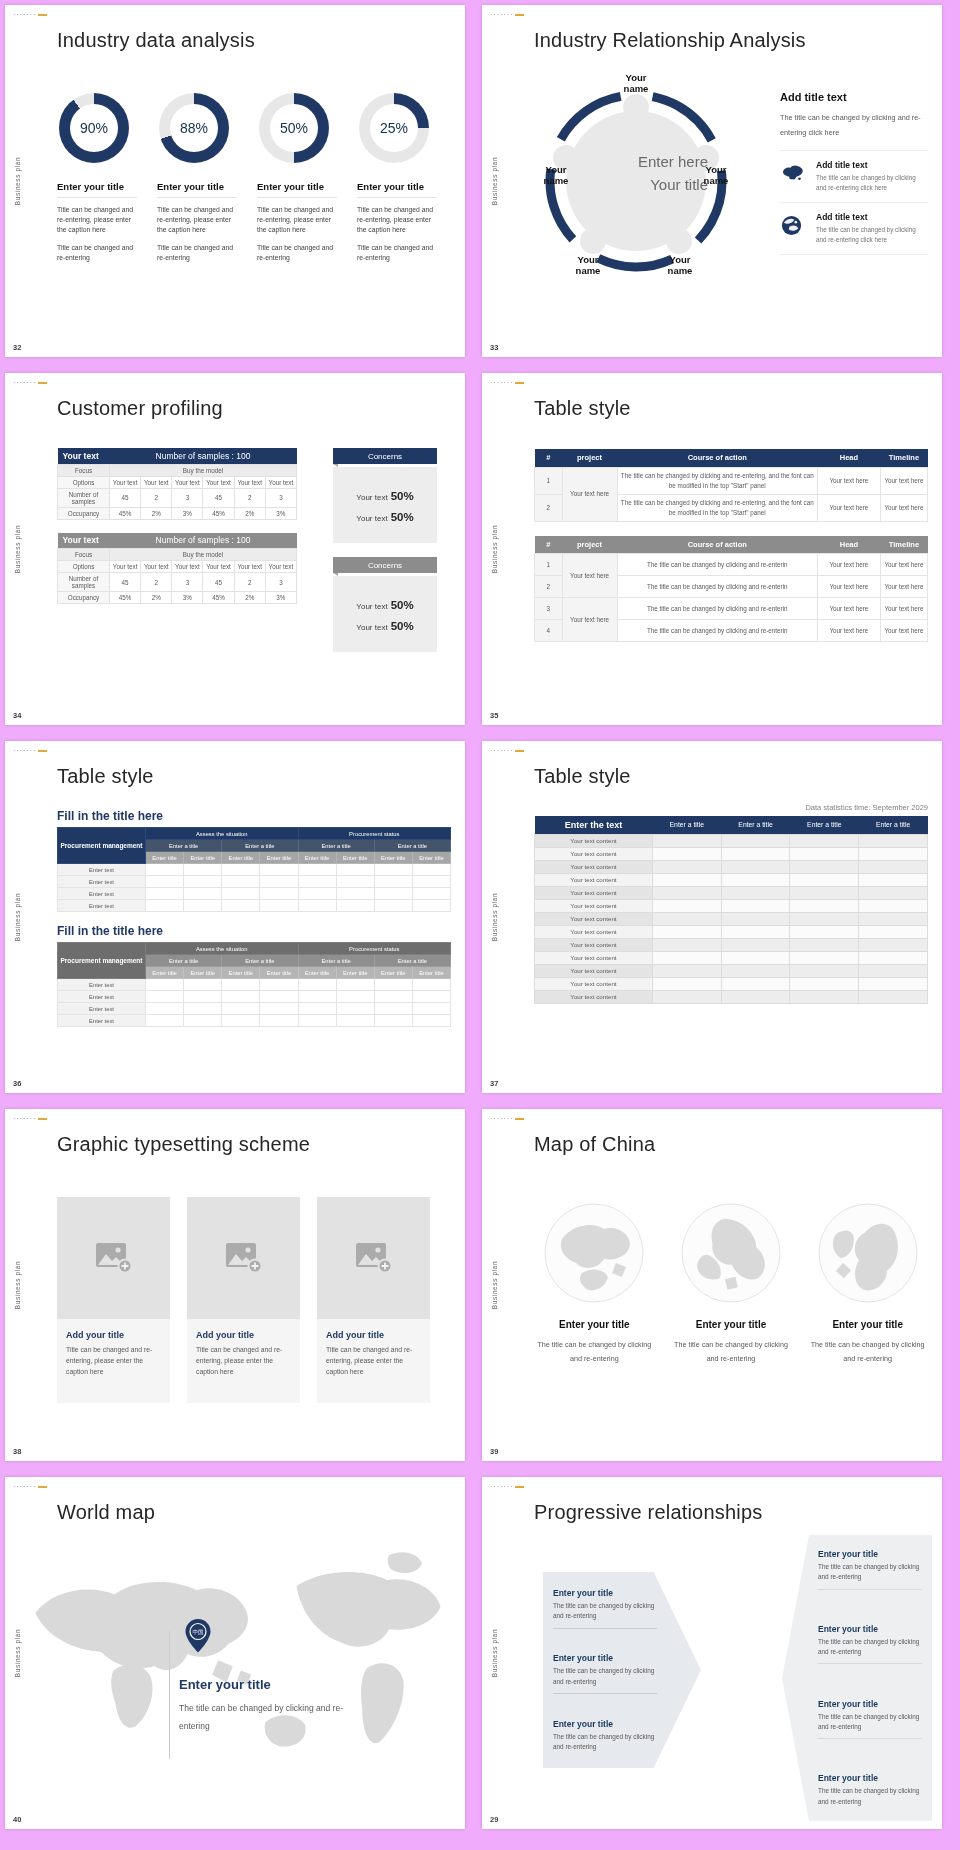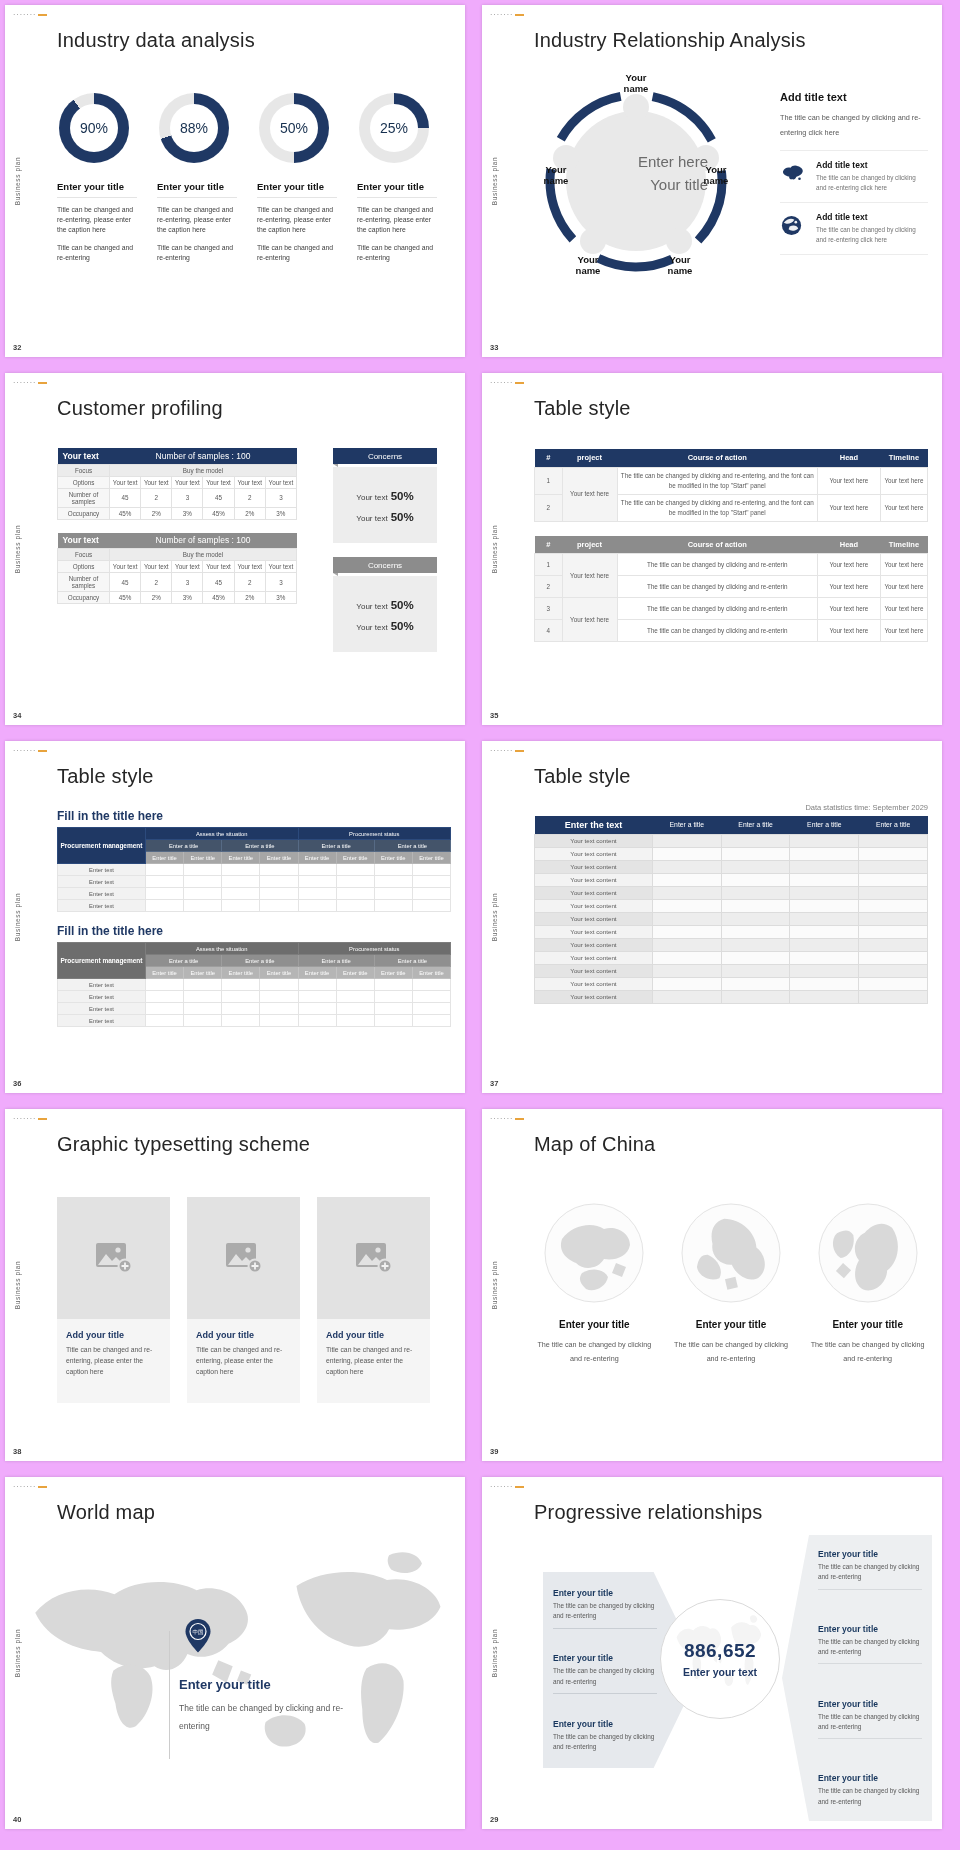--- a/index.html
+++ b/index.html
@@ -948,36 +948,20 @@
             </div>
             <div class="pr-item">
               <div class="pr-item-t">Enter your title</div>
               <div class="pr-item-x">The title can be changed by clicking and re-entering</div>
             </div>
             <div class="pr-item">
               <div class="pr-item-t">Enter your title</div>
               <div class="pr-item-x">The title can be changed by clicking and re-entering</div>
             </div>
           </div>
-        <div class="pr-circle">
-          <div class="pr-map" id="prmap"><svg viewBox="0 0 420 240" preserveAspectRatio="none">
-            <g fill="#d9d9d9">
-              <path d="M8,62 C25,40 60,34 85,44 C105,30 140,28 165,40 C185,34 205,44 212,58 C220,72 210,86 196,92 C186,104 170,108 156,102 C150,116 136,122 124,114 C104,120 84,112 72,100 C48,98 20,88 8,62 Z"></path>
-              <path d="M84,118 C98,108 114,112 120,124 C126,140 118,162 106,172 C96,178 88,166 86,150 C82,138 80,128 84,118 Z"></path>
-              <path d="M186,108 l14,6 l-6,16 l-14,-8 Z"></path>
-              <path d="M208,118 l10,4 l-4,10 l-10,-4 Z"></path>
-              <path d="M232,168 C244,158 262,160 270,170 C274,182 264,192 250,192 C238,192 228,180 232,168 Z"></path>
-              <path d="M262,36 C286,20 324,18 350,30 C376,26 398,40 402,56 C394,74 372,80 352,78 C344,94 322,100 304,90 C284,84 266,62 262,36 Z"></path>
-              <path d="M330,116 C346,106 362,112 366,128 C368,150 356,176 342,188 C332,192 326,176 326,156 C324,140 324,126 330,116 Z"></path>
-              <path d="M352,6 C366,0 380,4 384,14 C380,24 364,26 354,20 C350,14 350,10 352,6 Z"></path>
-            </g>
-          </svg></div>
-          <div class="pr-value">886,652</div>
-          <div class="pr-label">Enter your text</div>
-        </div>
         <div class="pr-right" id="prright">
             <div class="pr-item">
               <div class="pr-item-t">Enter your title</div>
               <div class="pr-item-x">The title can be changed by clicking and re-entering</div>
             </div>
             <div class="pr-item">
               <div class="pr-item-t">Enter your title</div>
               <div class="pr-item-x">The title can be changed by clicking and re-entering</div>
             </div>
             <div class="pr-item">

